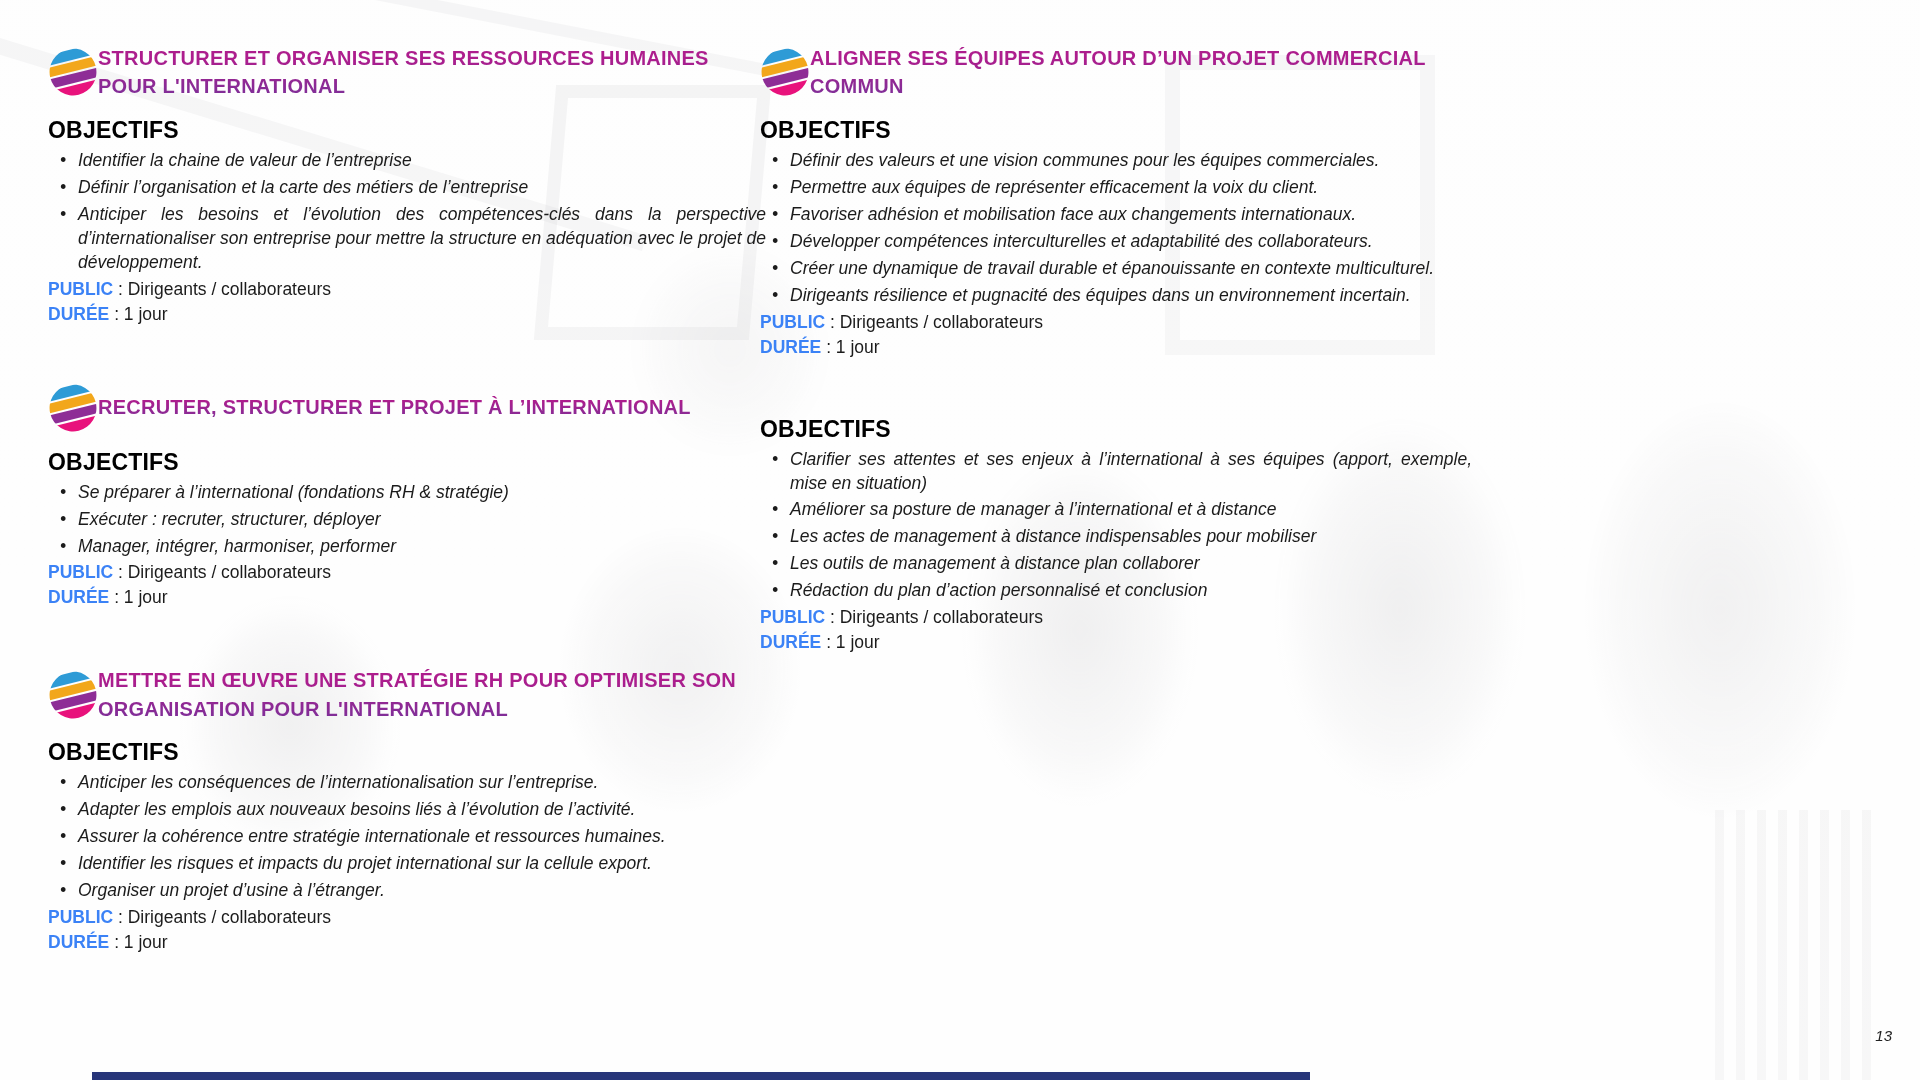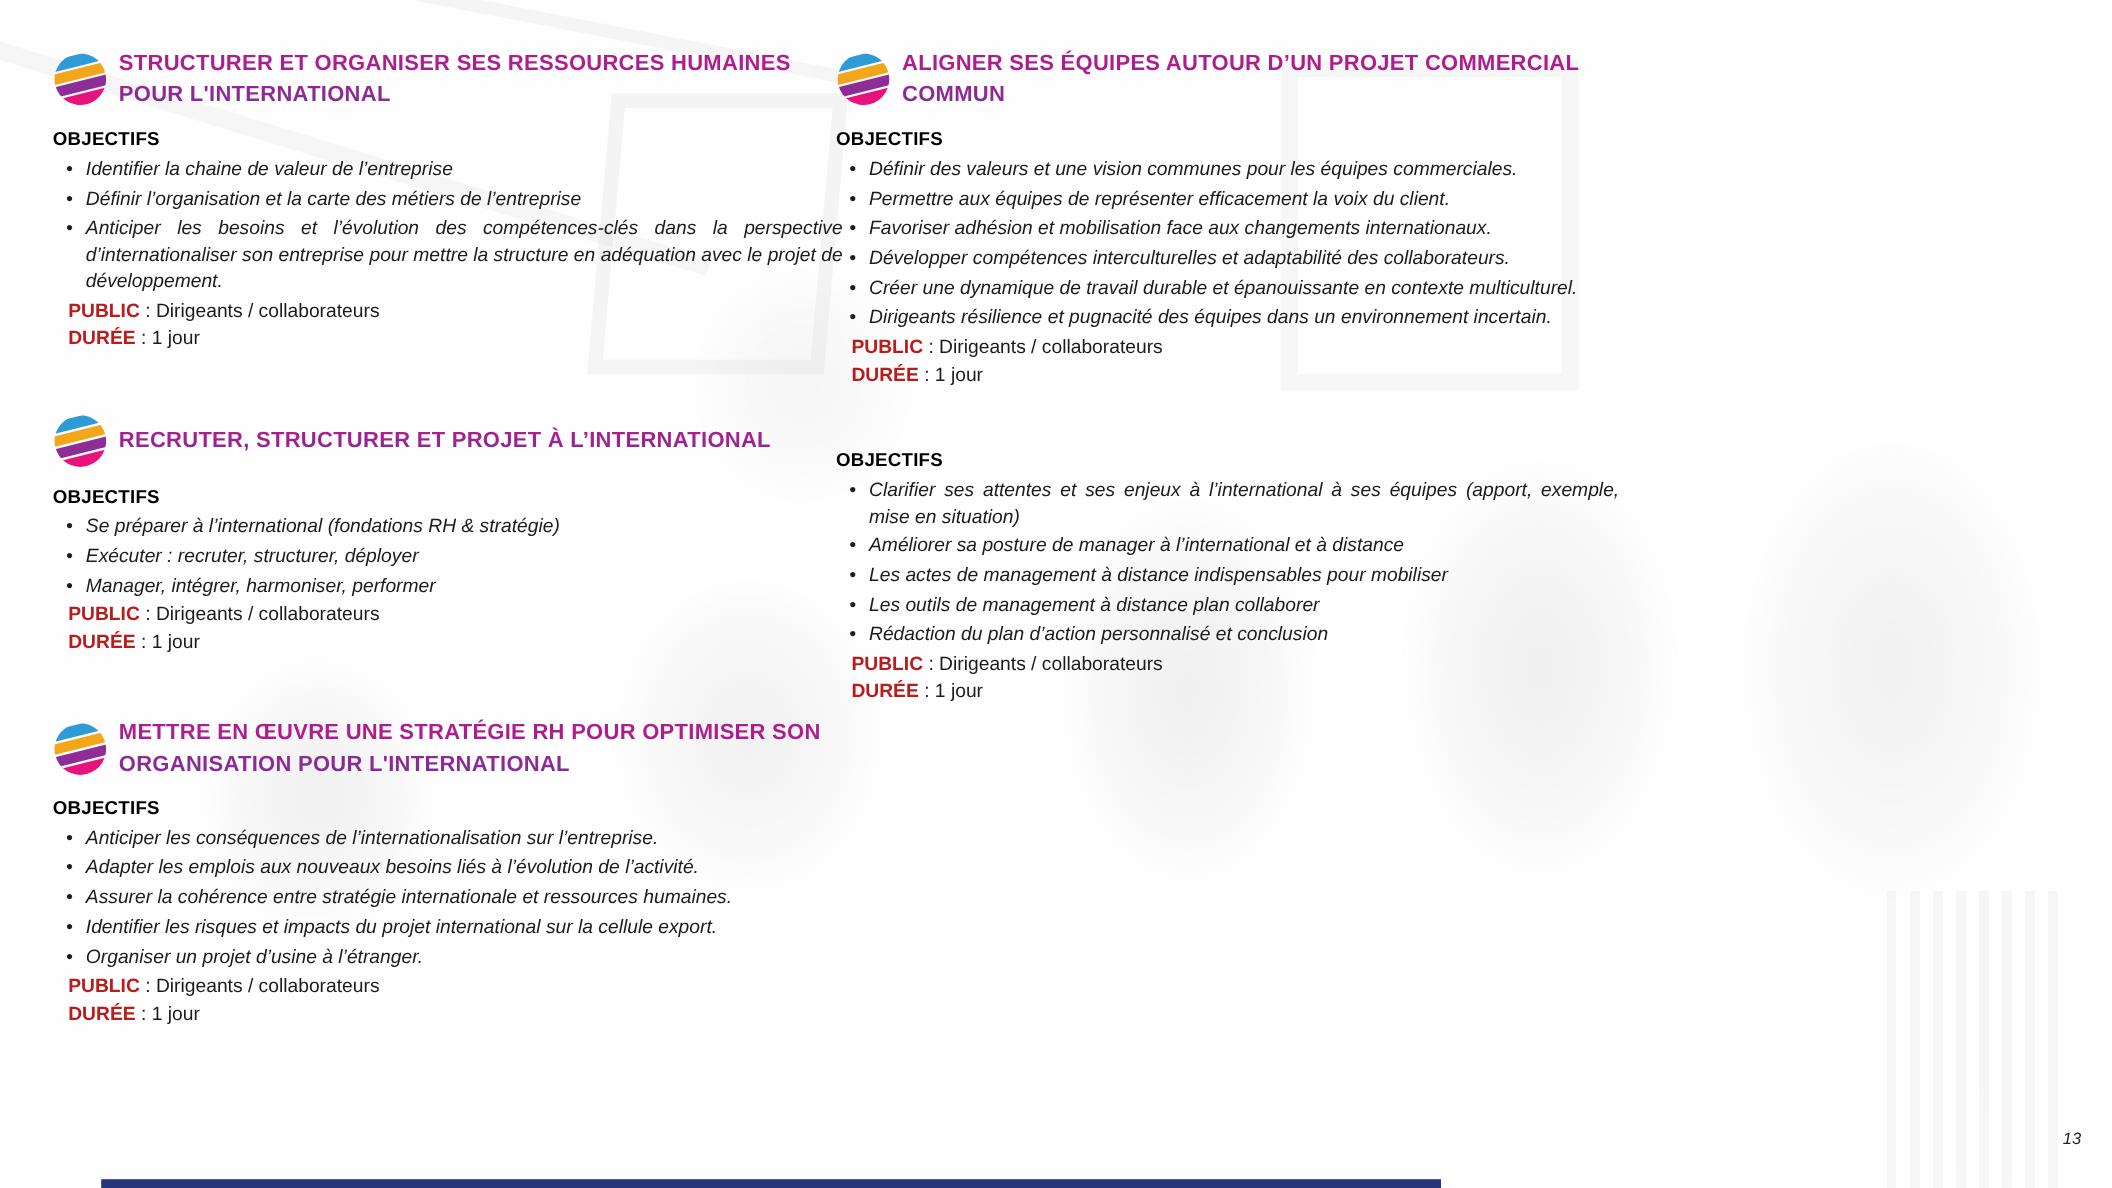--- a/index.html
+++ b/index.html
@@ -44,49 +44,49 @@
     content:""; position:absolute; inset:0;
     background:linear-gradient(rgba(255,255,255,.40), rgba(255,255,255,.58));
   }
 
   
   .col { position:absolute; top:44px; }
   .col-left  { left:48px;  width:718px; }
   .col-right { left:760px; width:712px; }
 
   .course { margin-bottom:56px; position:relative; }
-  .title-row { display:flex; align-items:center; gap:10px; margin-bottom:16px; }
+  .title-row { display:flex; align-items:center; margin-bottom:16px; }
   .logo { width:50px; height:50px; flex:0 0 50px; }
 
   .course-title {
     font-size:20px; line-height:1.42; font-weight:700; letter-spacing:.25px;
     max-width:640px;
     color:var(--title-top);
   }
   .col-left  .course:nth-of-type(3) .course-title { max-width:700px; }
   .col-right .course-title { max-width:660px; }
   @supports ((-webkit-background-clip:text) or (background-clip:text)) {
     .course-title {
       background:linear-gradient(180deg, var(--title-top) 25%, var(--title-bottom) 90%);
       -webkit-background-clip:text; background-clip:text;
       color:transparent; -webkit-text-fill-color:transparent;
     }
   }
 
-  .objectifs { font-size:17px; font-weight:700; color:#000; letter-spacing:.2px; margin-bottom:5px; }
+  .objectifs { font-size:23px; font-weight:700; color:#000; letter-spacing:.2px; margin-bottom:5px; }
 
   .objectives { list-style:none; margin-bottom:3px; }
   .objectives li {
     position:relative; padding-left:30px; margin-bottom:3px;
     font-size:17.5px; line-height:1.37; text-align:justify; color:#1b1b1b;font-style:italic;
   }
   .objectives li::before { content:"\2022"; position:absolute; left:12px; }
 
   .meta { font-size:17.5px; line-height:1.37; margin:1px 0; color:#1b1b1b; }
-  .meta b { font-weight:700; color:#b91c1c;margin-left:14px; }
+  .meta b { font-weight:700; color:#3b82f6; }
 
   .page-number { position:absolute; right:28px; bottom:36px; font-size:15px; color:#222;font-style:italic; }
 
   .bottom-bar {
     position:absolute; left:92px; bottom:0; width:1218px; height:8px;
     background:var(--bar-color);
   }
 </style>
 </head>
 <body style="--title-top: #ad1d8d; --title-bottom: #7f2f98; --bar-color: #273579;">

